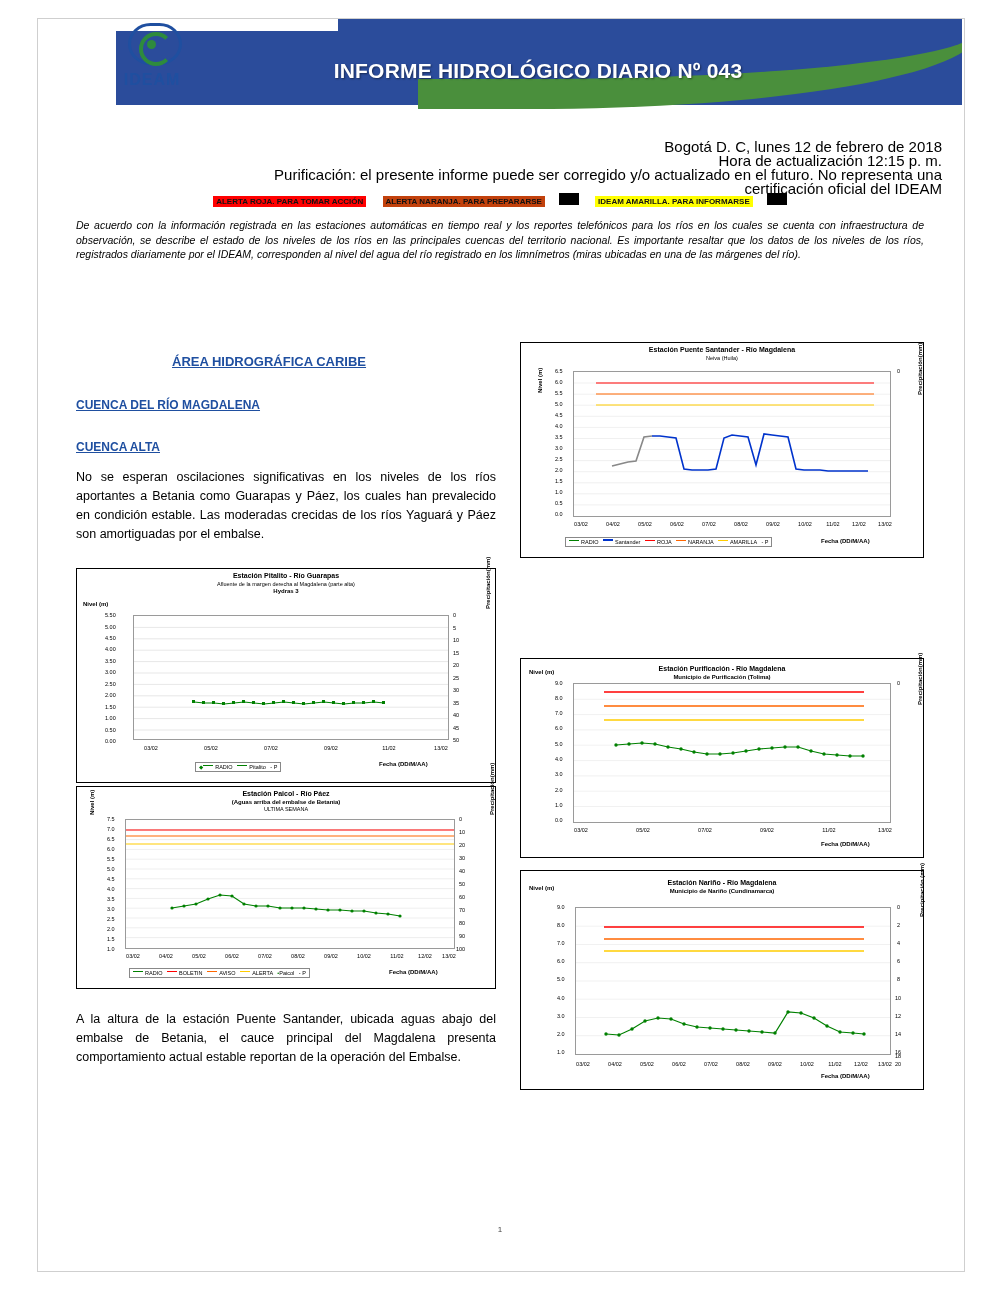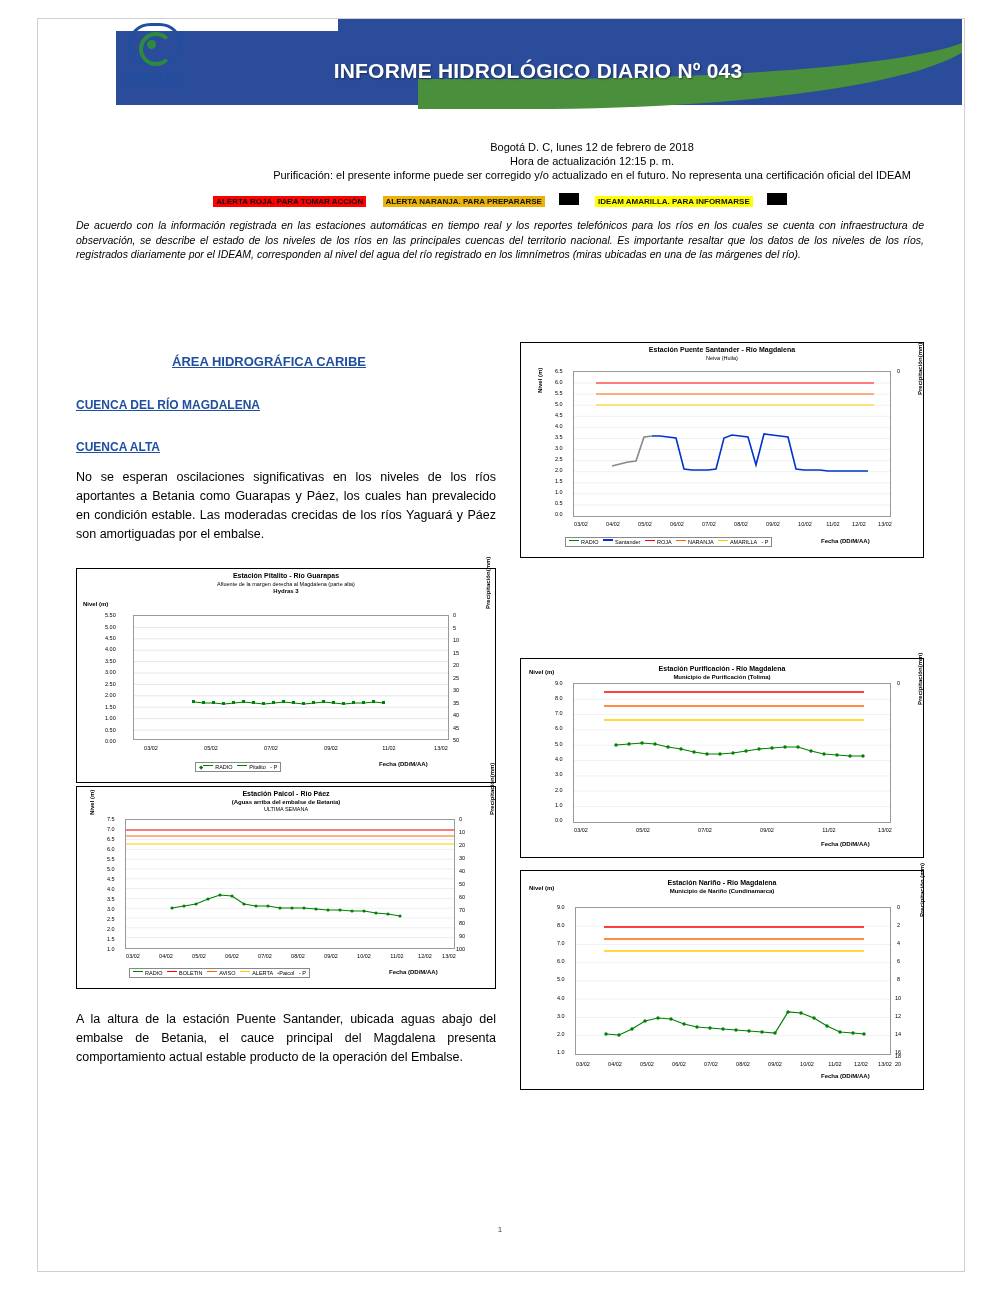--- a/index.html
+++ b/index.html
@@ -15,25 +15,25 @@
   .banner h1{position:absolute;left:180px;top:40px;width:640px;margin:0;color:#fff;font-size:21px;font-weight:bold;text-align:center;letter-spacing:.2px;text-shadow:1px 1px 2px rgba(0,0,0,.45);}
 
   .logo{position:absolute;left:92px;top:23px;width:120px;height:76px;text-align:center;}
   .logo .mark{position:relative;width:60px;height:46px;margin:0 auto;}
   .logo .ring{position:absolute;left:6px;top:0;width:48px;height:36px;border:3px solid #1f4fa0;border-radius:50%/60%;}
   .logo .swirl{position:absolute;left:17px;top:9px;width:26px;height:26px;border:4px solid #2e8b3d;border-radius:50%;border-right-color:transparent;}
   .logo .dot{position:absolute;left:25px;top:17px;width:9px;height:9px;background:#2e8b3d;border-radius:50%;}
   .logo .name{font-size:16px;font-weight:bold;color:#1f4fa0;letter-spacing:1px;margin-top:2px;}
 
   
-  .meta{position:absolute;right:58px;top:140px;width:700px;text-align:center;font-size:11px;line-height:14px;color:#000;}
+  .meta{position:absolute;right:58px;top:140px;width:700px;text-align:right;font-size:15px;line-height:14px;color:#000;}
   .alerts{position:absolute;left:0;top:193px;width:1000px;text-align:center;font-size:8px;font-weight:bold;}
   .alerts span{display:inline-block;padding:1px 3px;margin:0 7px;color:#111;}
   .al-roja{background:#ff0000;color:#fff;}
-  .al-naranja{background:#eab308;}
+  .al-naranja{background:#c2410c;}
   .al-amarilla{background:#ffff00;}
   .al-sq{display:inline-block;width:14px;height:10px;background:#000;vertical-align:-1px;margin-left:-4px;}
 
   .intro{position:absolute;left:76px;top:218px;width:848px;font-size:10.5px;font-style:italic;line-height:14.5px;text-align:justify;}
 
   .h-area{position:absolute;left:0;top:296px;width:1000px;text-align:center;font-size:13px;font-weight:bold;color:#1f4fa0;text-decoration:underline;}
   .h-caribe{position:absolute;left:172px;top:354px;font-size:13px;font-weight:bold;color:#1f4fa0;text-decoration:underline;}
   .h-cuenca{position:absolute;left:76px;top:398px;font-size:12px;font-weight:bold;color:#1f4fa0;text-decoration:underline;}
   .h-alta{position:absolute;left:76px;top:440px;font-size:12px;font-weight:bold;color:#1f4fa0;text-decoration:underline;}
 
@@ -91,21 +91,21 @@
     <span class="al-amarilla">IDEAM AMARILLA. PARA INFORMARSE</span><span class="al-sq"></span>
   </div>
 
   <div class="intro">De acuerdo con la información registrada en las estaciones automáticas en tiempo real y los reportes telefónicos para los ríos en los cuales se cuenta con infraestructura de observación, se describe el estado de los niveles de los ríos en las principales cuencas del territorio nacional. Es importante resaltar que los datos de los niveles de los ríos, registrados diariamente por el IDEAM, corresponden al nivel del agua del río registrado en los limnímetros (miras ubicadas en una de las márgenes del río).</div>
 
   <div class="h-caribe">ÁREA HIDROGRÁFICA CARIBE</div>
   <div class="h-cuenca">CUENCA DEL RÍO MAGDALENA</div>
   <div class="h-alta">CUENCA ALTA</div>
 
   <div class="p1">No se esperan oscilaciones significativas en los niveles de los ríos aportantes a Betania como Guarapas y Páez, los cuales han prevalecido en condición estable. Las moderadas crecidas de los ríos Yaguará y Páez son amortiguadas por el embalse.</div>
-  <div class="p2">A la altura de la estación Puente Santander, ubicada aguas abajo del embalse de Betania, el cauce principal del Magdalena presenta comportamiento actual estable producto de la operación del Embalse.</div>
+  <div class="p2">A la altura de la estación Puente Santander, ubicada aguas abajo del embalse de Betania, el cauce principal del Magdalena presenta comportamiento actual estable reportan de la operación del Embalse.</div>
 
   <div class="chart" style="left:76px;top:568px;width:420px;height:215px;">
     <div class="ctitle">Estación Pitalito - Río Guarapas</div>
     <div class="csub2">Afluente de la margen derecha al Magdalena (parte alta)</div>
     <div class="csub">Hydras 3</div>
     <div class="axlabel" style="left:6px;top:32px;">Nivel (m)</div>
     <div class="axlabel rotate" style="left:408px;top:40px;">Precipitación(mm)</div>
     <div class="plot" style="left:56px;top:46px;width:316px;height:125px;">
       <svg width="314" height="123" viewBox="0 0 314 123">
         <g stroke="#cfcfcf" stroke-width="0.5">

